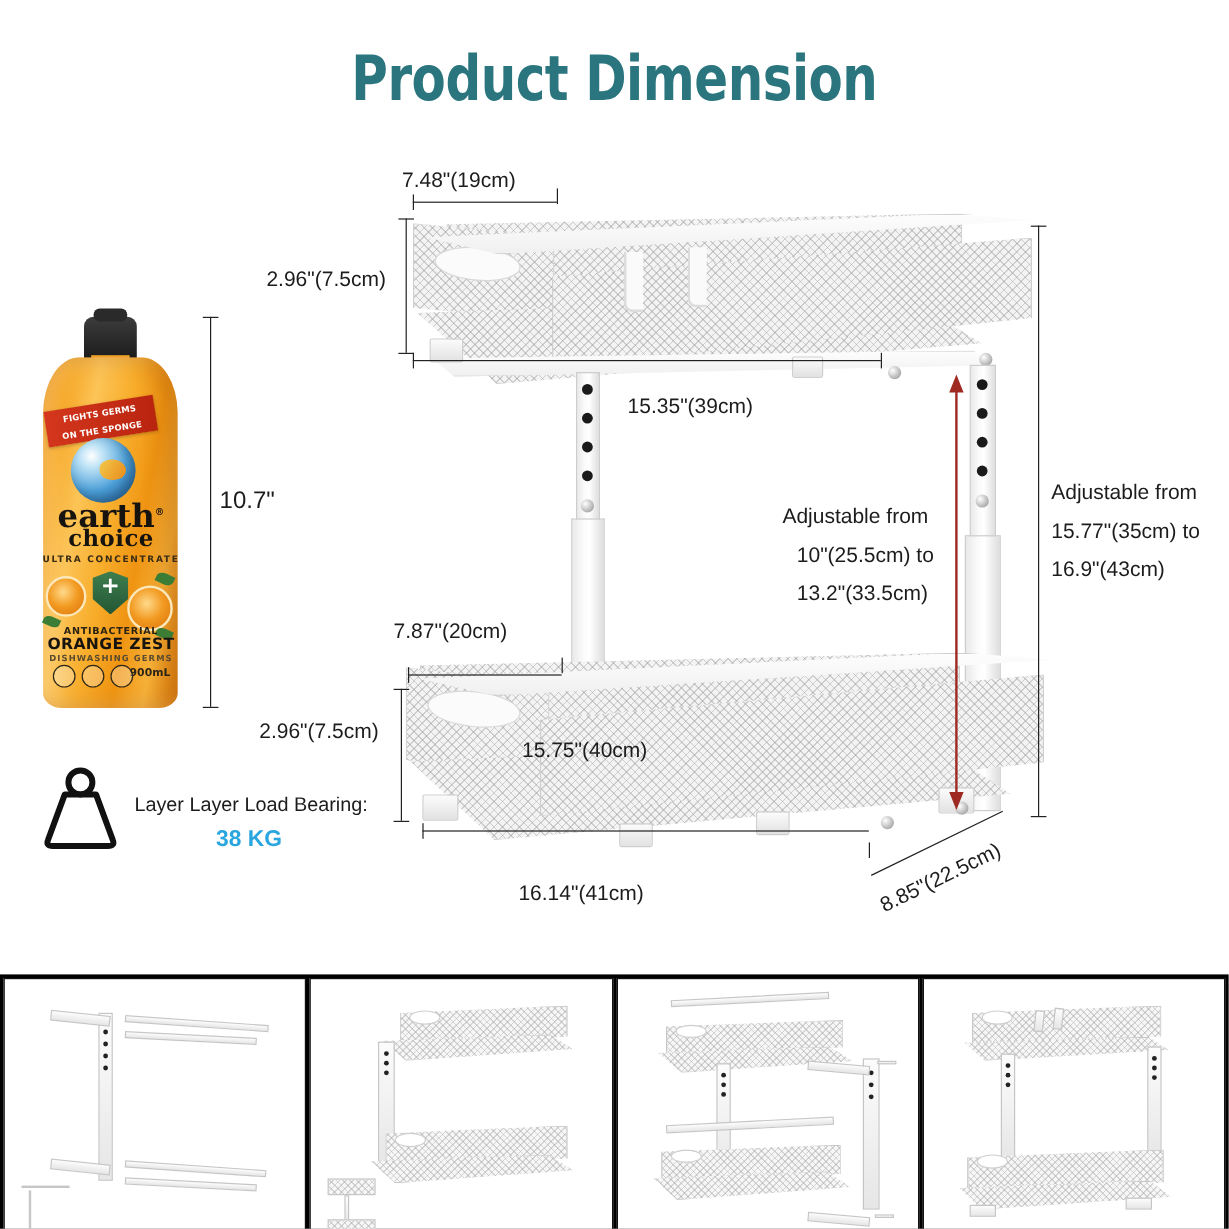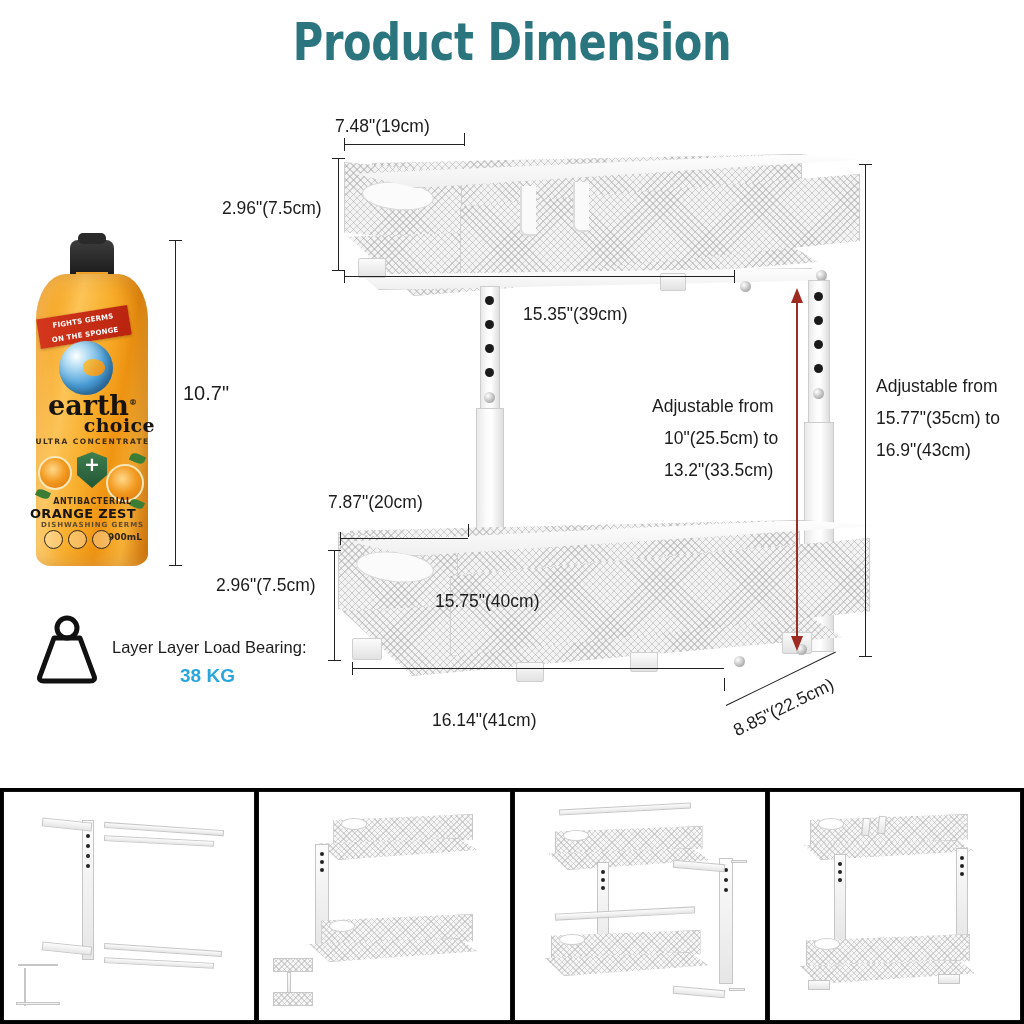--- a/index.html
+++ b/index.html
@@ -6,20 +6,21 @@
   html, body {
     width: 1024px; height: 1024px;
     background: #ffffff;
     font-family: "Liberation Sans", sans-serif;
     overflow: hidden;
   }
   #page {
     position: relative;
     width: 1024px; height: 754px;
     background: #ffffff;
+    margin-top: 24px;
   }
 
   
   .title {
     position: absolute;
     left: 0; top: 12px;
     width: 1024px;
     text-align: center;
     font-family: "DejaVu Sans", sans-serif;
     font-weight: bold;
@@ -152,21 +153,21 @@
     width: 22px; height: 17px; border-radius: 45% 55% 50% 50%;
     background: linear-gradient(120deg,#f2c94c,#e98a1a);
   }
   .brand {
     position: absolute; left: 0; top: 152px; width: 125px; text-align: center;
     font-family: "DejaVu Serif", serif; font-weight: bold;
     font-size: 27px; color: #17130f; line-height: 24px;
   }
   .brand .sup { font-size: 8px; vertical-align: super; }
   .brand2 {
-    position: absolute; left: 0; top: 176px; width: 125px; text-align: right;
+    position: absolute; left: 0; top: 176px; width: 125px; text-align: center;
     font-family: "DejaVu Serif", serif; font-weight: bold;
     font-size: 19px; color: #17130f; letter-spacing: 0.4px;
   }
   .ultra {
     position: absolute; left: 0; top: 199px; width: 125px; text-align: center;
     font-family: "DejaVu Sans", sans-serif; font-weight: bold;
     font-size: 7.5px; color: #3b2c16; letter-spacing: 1.4px;
   }
   .shield {
     position: absolute; left: 47px; top: 214px; width: 30px; height: 36px;
@@ -188,21 +189,21 @@
   .leaf {
     position: absolute; background: #3c7d36;
     border-radius: 50% 0 50% 0; transform: rotate(25deg);
   }
   .lbl-ab {
     position: absolute; left: 0; top: 259px; width: 125px; text-align: center;
     font-family: "DejaVu Sans", sans-serif; font-weight: bold;
     font-size: 8px; color: #2c2415; letter-spacing: 0.6px;
   }
   .lbl-oz {
-    position: absolute; left: 0; top: 268px; width: 125px; 
+    position: absolute; left: 0; top: 268px; width: 125px; text-align: center;
     font-family: "DejaVu Sans", sans-serif; font-weight: bold;
     font-size: 13px; color: #17130f; letter-spacing: 0.3px;
   }
   .lbl-dw {
     position: absolute; left: 0; top: 283px; width: 125px; text-align: center;
     font-family: "DejaVu Sans", sans-serif; font-weight: bold;
     font-size: 7px; color: #5b4a2d; letter-spacing: 0.9px;
   }
   .lbl-ml {
     position: absolute; left: 78px; top: 294px;

